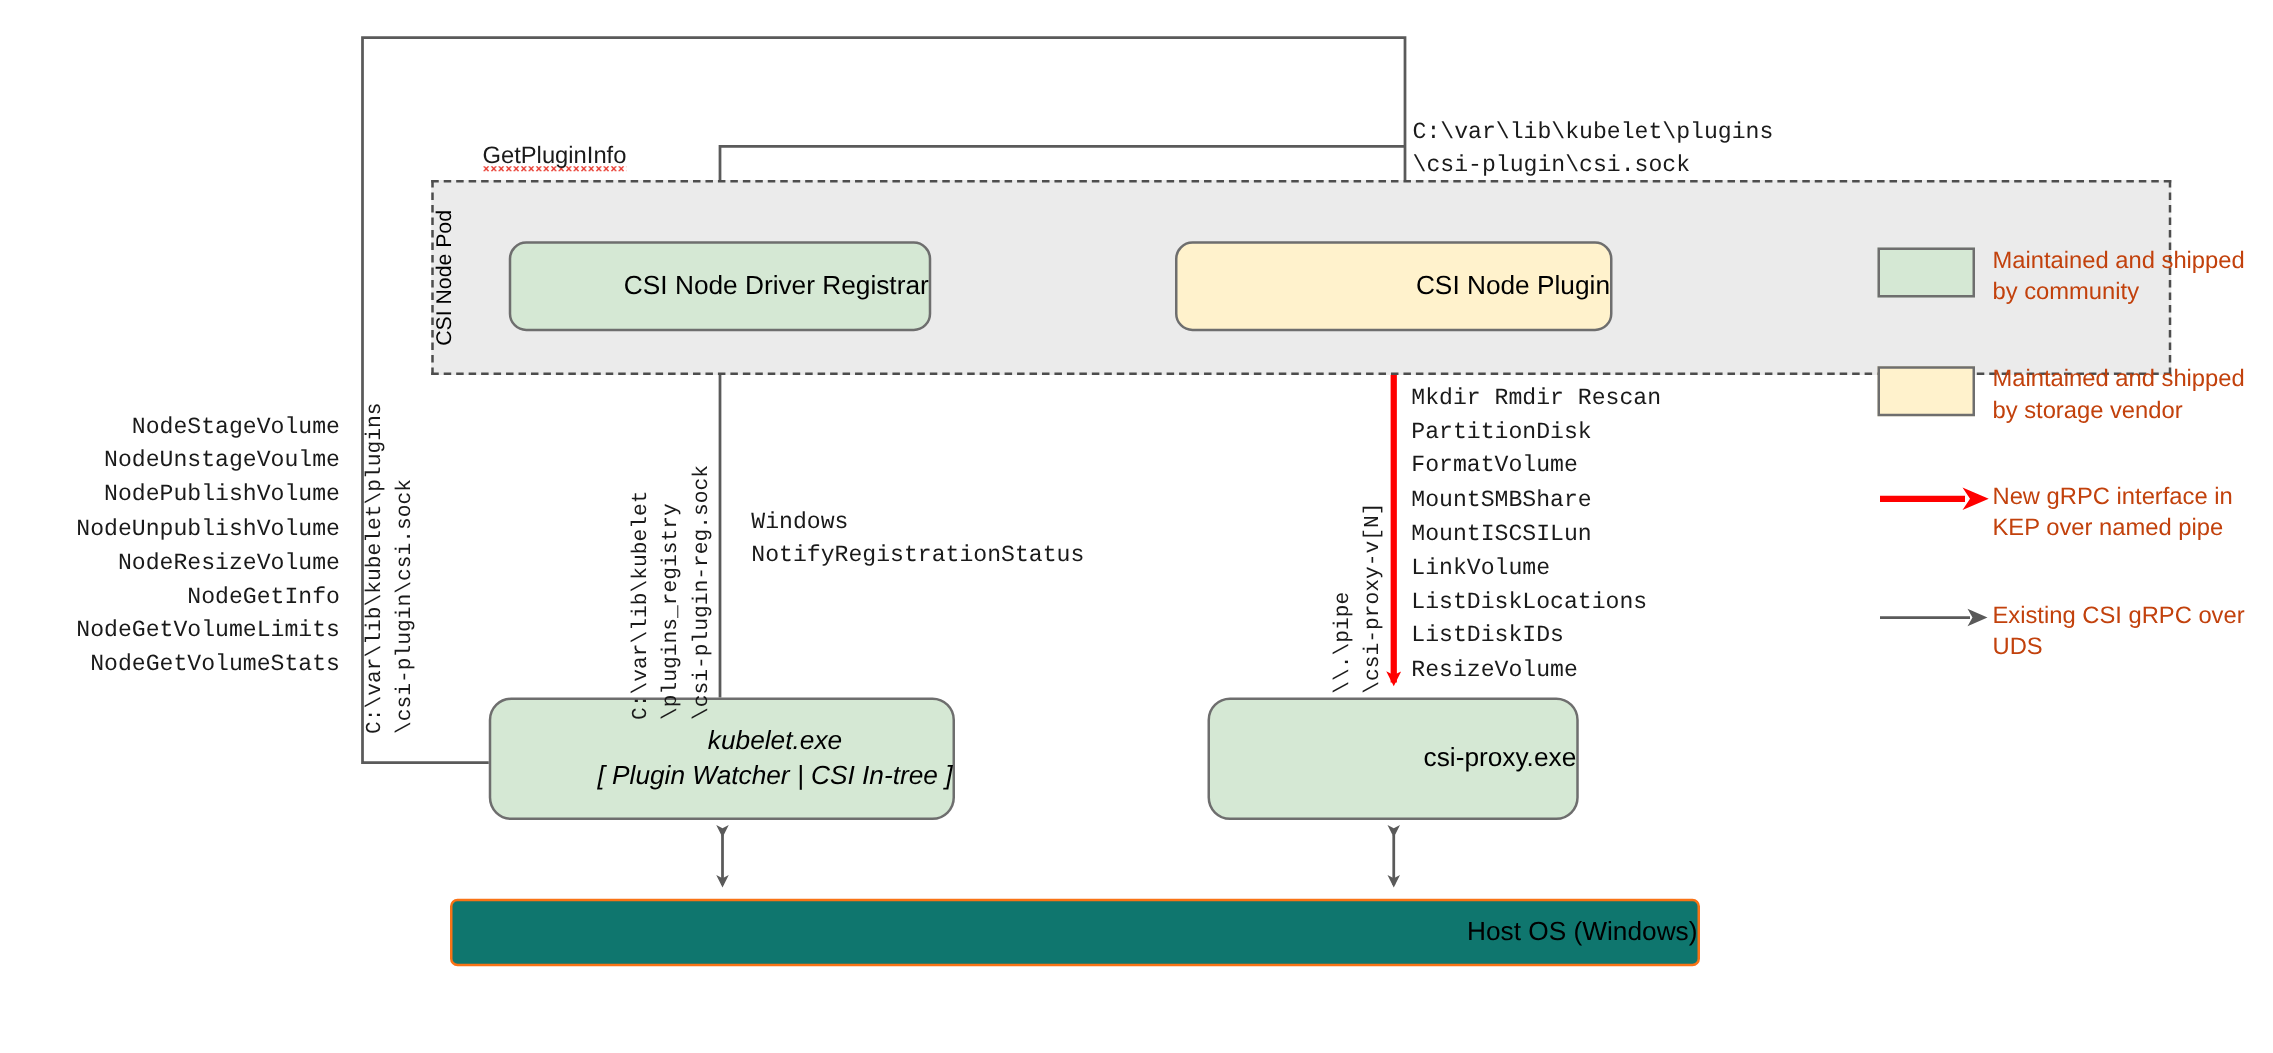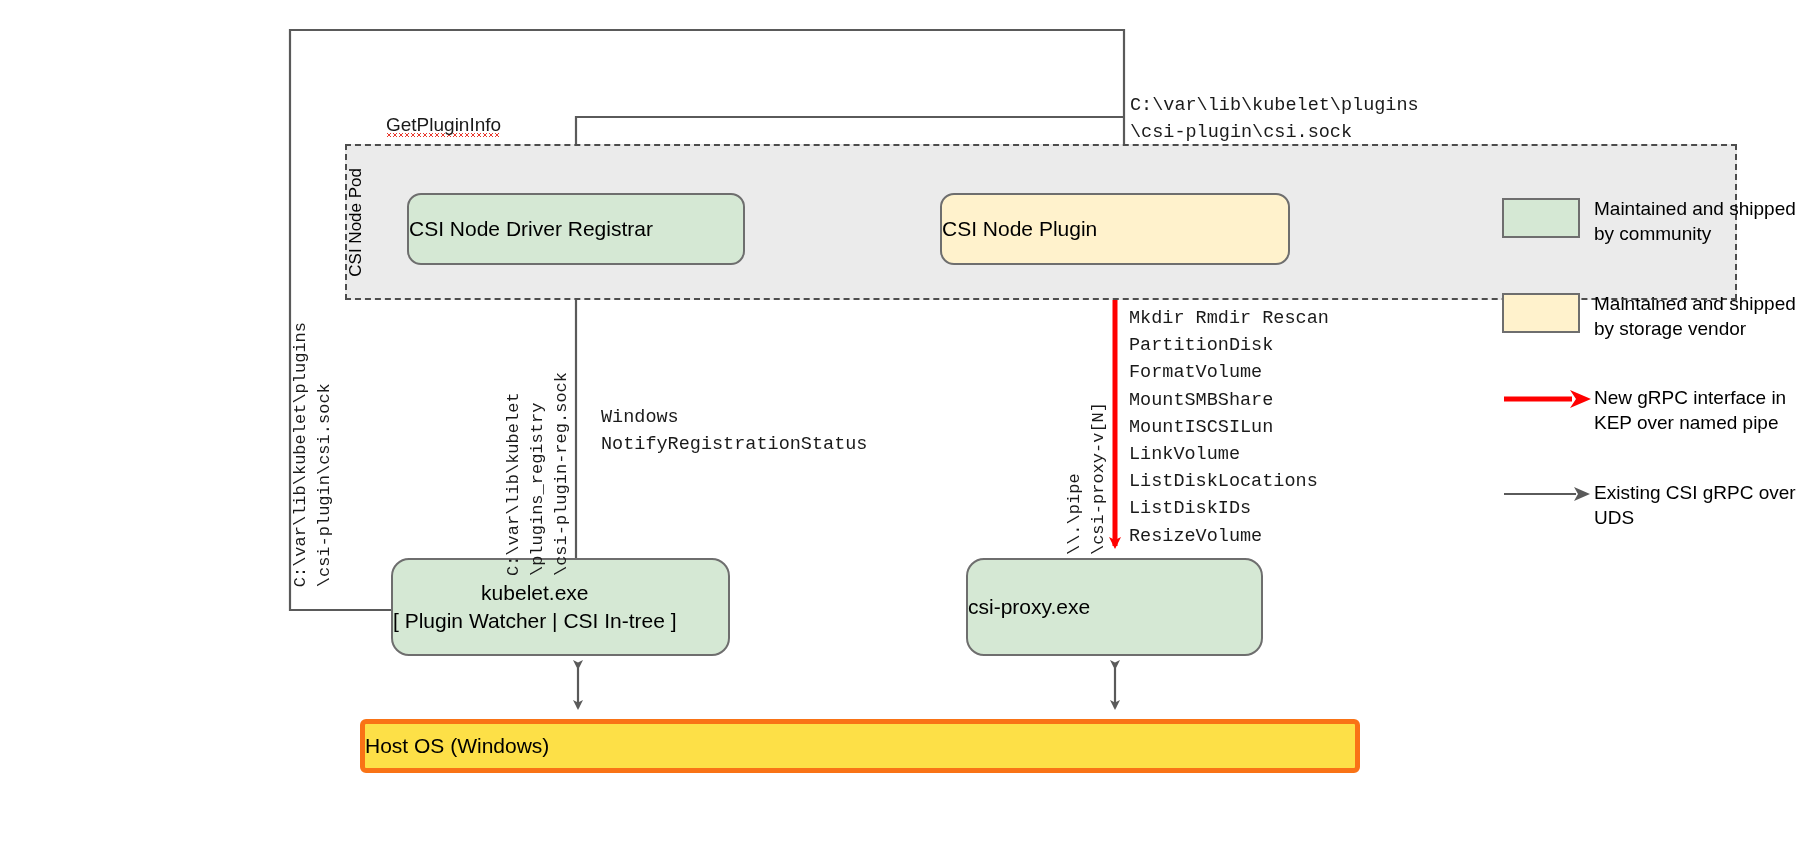--- a/index.html
+++ b/index.html
@@ -12,29 +12,29 @@
   
   .pod{position:absolute;left:345px;top:144px;width:1392px;height:156px;
        background:#ebebeb;border:2px dashed #4d4d4d;box-sizing:border-box;}
   .pod-label{position:absolute;left:346px;top:168px;
        font-size:17px;color:#000;
        writing-mode:vertical-rl;transform:rotate(180deg);
        white-space:nowrap;letter-spacing:0px;}
 
   
   .node{position:absolute;box-sizing:border-box;border:2px solid #6e6e6e;
-        border-radius:14px;display:flex;align-items:center;justify-content:flex-start;
+        border-radius:14px;display:flex;align-items:center;justify-content:flex-end;
         text-align:center;line-height:1.32;font-size:21px;color:#000;}
   .green{background:#d5e8d4;}
   .cream{background:#fff2cc;}
-  .blue{background:#fde047;border-radius:6px;border:5px solid #f97316;}
+  .blue{background:#0f766e;border-radius:6px;border:2px solid #f97316;}
 
   #box-registrar{left:407px;top:193px;width:338px;height:72px;}
   #box-plugin{left:940px;top:193px;width:350px;height:72px;}
-  #box-kubelet{left:391px;top:558px;width:339px;height:98px;border-radius:18px;}
+  #box-kubelet{left:391px;top:558px;width:373px;height:98px;border-radius:18px;font-style:italic;}
   #box-csiproxy{left:966px;top:558px;width:297px;height:98px;border-radius:18px;}
   #box-hostos{left:360px;top:719px;width:1000px;height:54px;}
 
   
   .mono{font-family:"Liberation Mono",monospace;font-size:18.5px;
         line-height:1.47;color:#1a1a1a;white-space:pre;}
   .mono-r{text-align:right;}
 
   #node-api-list{left:0px;top:328px;width:272px;}
   #proxy-api-list{left:1129px;top:305px;}
@@ -62,21 +62,21 @@
         linear-gradient(45deg,transparent 45%,#e8392e 45%,#e8392e 58%,transparent 58%),
         linear-gradient(-45deg,transparent 45%,#e8392e 45%,#e8392e 58%,transparent 58%);
   }
 
   
   #legend{position:absolute;left:1502px;top:196px;width:300px;}
   .leg-row{position:relative;display:flex;align-items:flex-start;margin-bottom:44px;}
   .leg-key{width:92px;flex:0 0 92px;display:flex;align-items:center;
            justify-content:flex-start;padding-top:2px;}
   .swatch{width:78px;height:40px;border:2px solid #6e6e6e;box-sizing:border-box;}
-  .leg-text{font-size:19px;line-height:1.33;color:#000000;}
+  .leg-text{font-size:19px;line-height:1.33;color:#c2410c;}
   .arrowkey{width:92px;height:24px;}
 </style>
 </head>
 <body>
 
 <div id="canvas">
 
   <svg class="layer" viewBox="0 0 1818 842" xmlns="http://www.w3.org/2000/svg">
     <defs>
       <marker id="ahGray" markerWidth="11" markerHeight="11" refX="8" refY="5" orient="auto" markerUnits="userSpaceOnUse">
@@ -129,20 +129,28 @@
     <span>Host OS (Windows)</span>
   </div>
 
   <div id="getplugininfo">
     <span class="squig">GetPluginInfo</span>
   </div>
 
   <div class="abs mono" id="plugin-path">C:\var\lib\kubelet\plugins
 \csi-plugin\csi.sock</div>
 
+  <div class="abs mono mono-r" id="node-api-list">NodeStageVolume
+NodeUnstageVoulme
+NodePublishVolume
+NodeUnpublishVolume
+NodeResizeVolume
+NodeGetInfo
+NodeGetVolumeLimits
+NodeGetVolumeStats</div>
 
   <div class="abs mono" id="proxy-api-list">Mkdir Rmdir Rescan
 PartitionDisk
 FormatVolume
 MountSMBShare
 MountISCSILun
 LinkVolume
 ListDiskLocations
 ListDiskIDs
 ResizeVolume</div>

